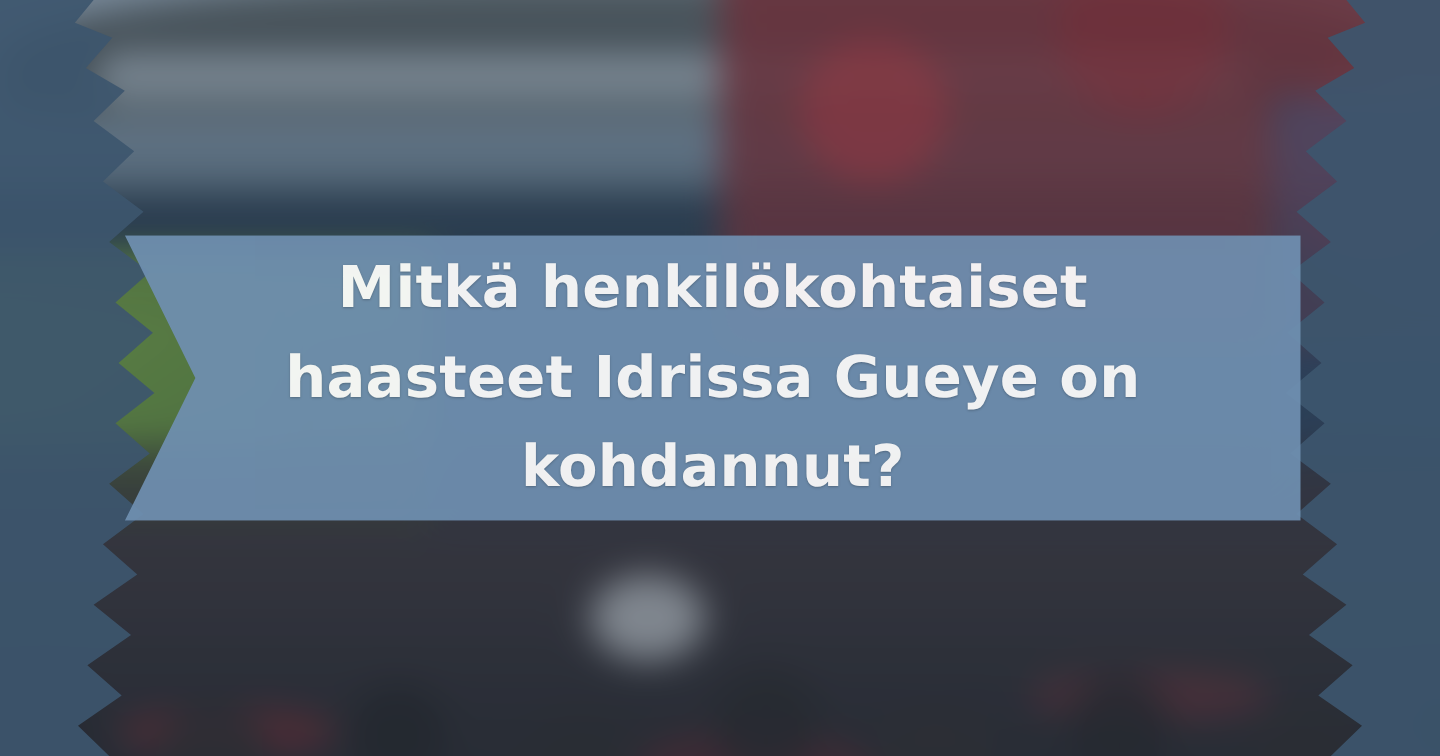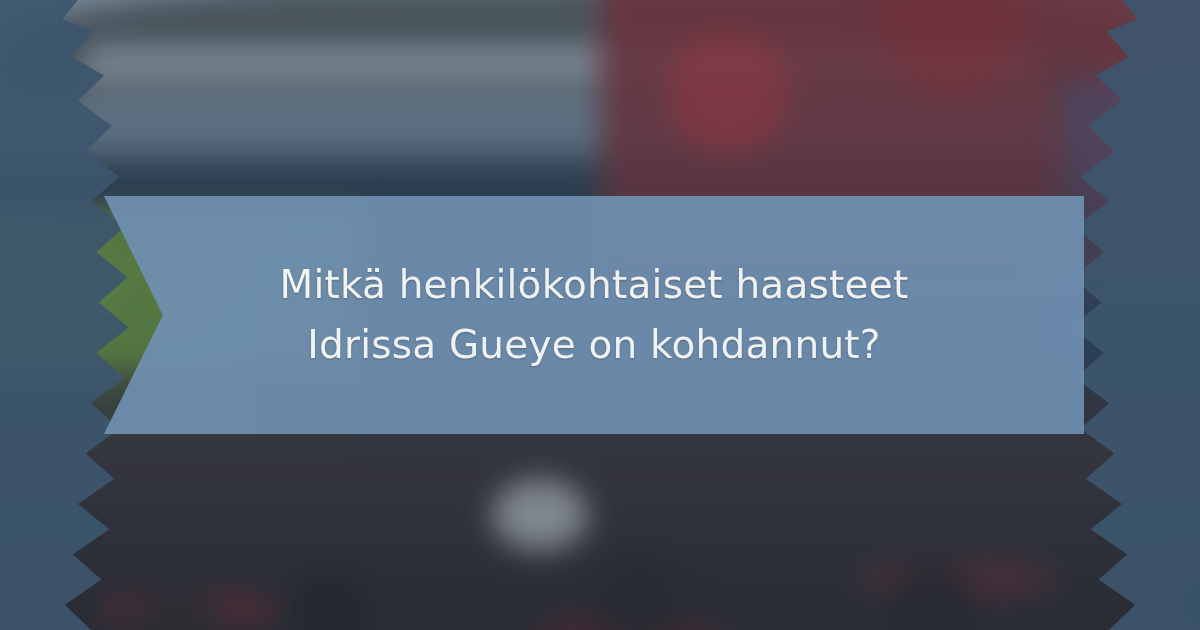--- a/index.html
+++ b/index.html
@@ -182,23 +182,23 @@
     display: flex;
     align-items: center;
     justify-content: center;
   }
   .banner-inner {
     width: 760px;
     text-align: center;
   }
   .banner-title {
     color: #ffffff;
-    font-size: 39px;
+    font-size: 48px;
     line-height: 1.55;
-    font-weight: 400;
+    font-weight: 700;
     letter-spacing: .2px;
     text-shadow: 0 1px 2px rgba(0,0,0,.25);
   }
 </style>
 </head>
 <body>
 
 <div class="card">
 
   <div class="bg">

